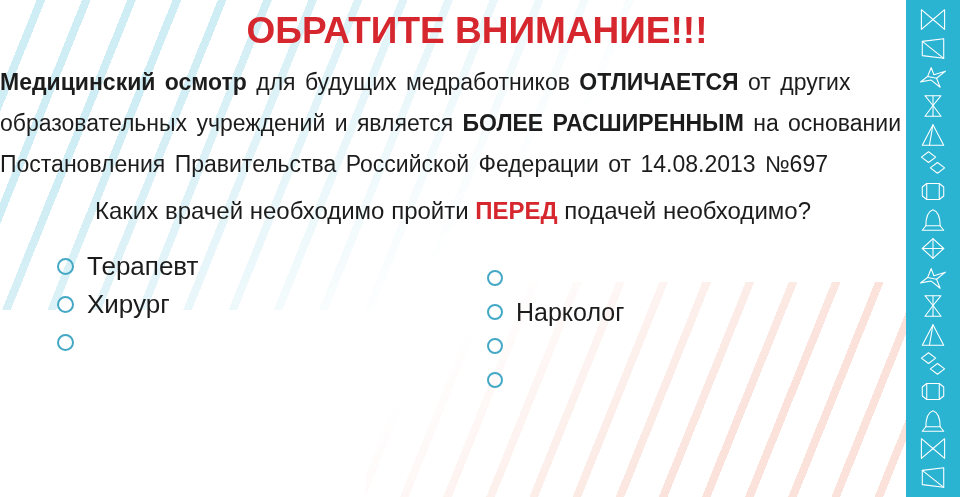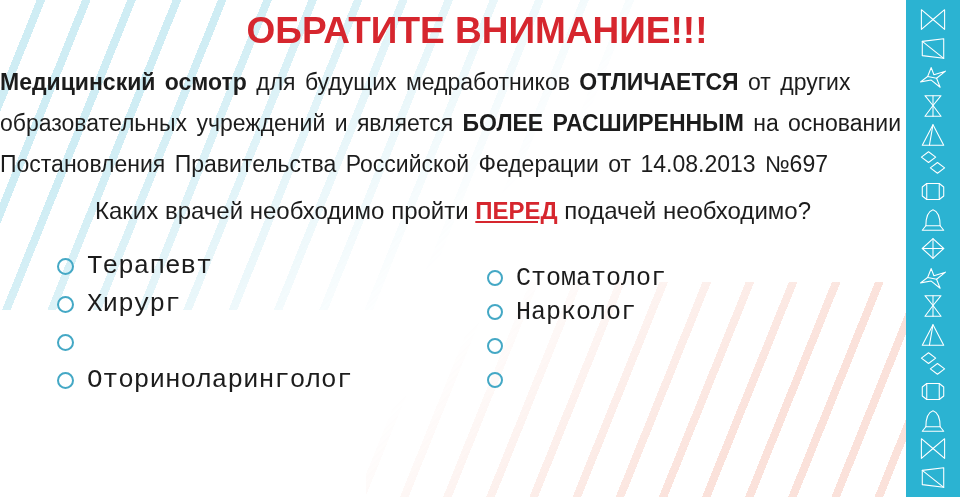--- a/index.html
+++ b/index.html
@@ -48,23 +48,23 @@
   .intro-line {
     height: 41px; line-height: 41px;
     font-size: 23px; word-spacing: 3px; white-space: nowrap;
   }
   .b { font-weight: 700; }
 
   .question {
     position: absolute; top: 194px; left: 0; width: 906px;
     text-align: center; font-size: 24px; line-height: 34px; white-space: nowrap;
   }
-  .question .hl { color: #d6262e; font-weight: 700; text-decoration: underline; }
-
-  .doctor-list { position: absolute; font-family: Liberation Mono, monospace; }
+  .question .hl { color: #d6262e; font-weight: 700; }
+
+  .doctor-list { position: absolute; }
   .doctor-list.left  { left: 57px;  top: 247px; }
   .doctor-list.right { left: 487px; top: 261px; }
   .doctor-item { display: flex; align-items: center; }
   .doctor-list.left  .doctor-item { height: 38px; font-size: 26px; }
   .doctor-list.right .doctor-item { height: 34px; font-size: 25px; }
   .bullet {
     flex: 0 0 auto;
     width: 17px; height: 17px; border: 2px solid #44a8c5;
     border-radius: 50%; margin-right: 13px; background: transparent;
   }
@@ -149,30 +149,25 @@
           <span class="bullet"></span>
           <span>Терапевт</span>
         </div>
       <div class="doctor-item">
           <span class="bullet"></span>
           <span>Хирург</span>
         </div>
       <div class="doctor-item">
           <span class="bullet"></span>
         </div>
-      <div class="doctor-item">
-          <span class="bullet"></span>
-          <span>Оториноларинголог</span>
-        </div>
     </div>
 
     <div class="doctor-list right">
       <div class="doctor-item">
           <span class="bullet"></span>
-          <span>Стоматолог</span>
         </div>
       <div class="doctor-item">
           <span class="bullet"></span>
           <span>Нарколог</span>
         </div>
       <div class="doctor-item">
           <span class="bullet"></span>
         </div>
       <div class="doctor-item">
           <span class="bullet"></span>

